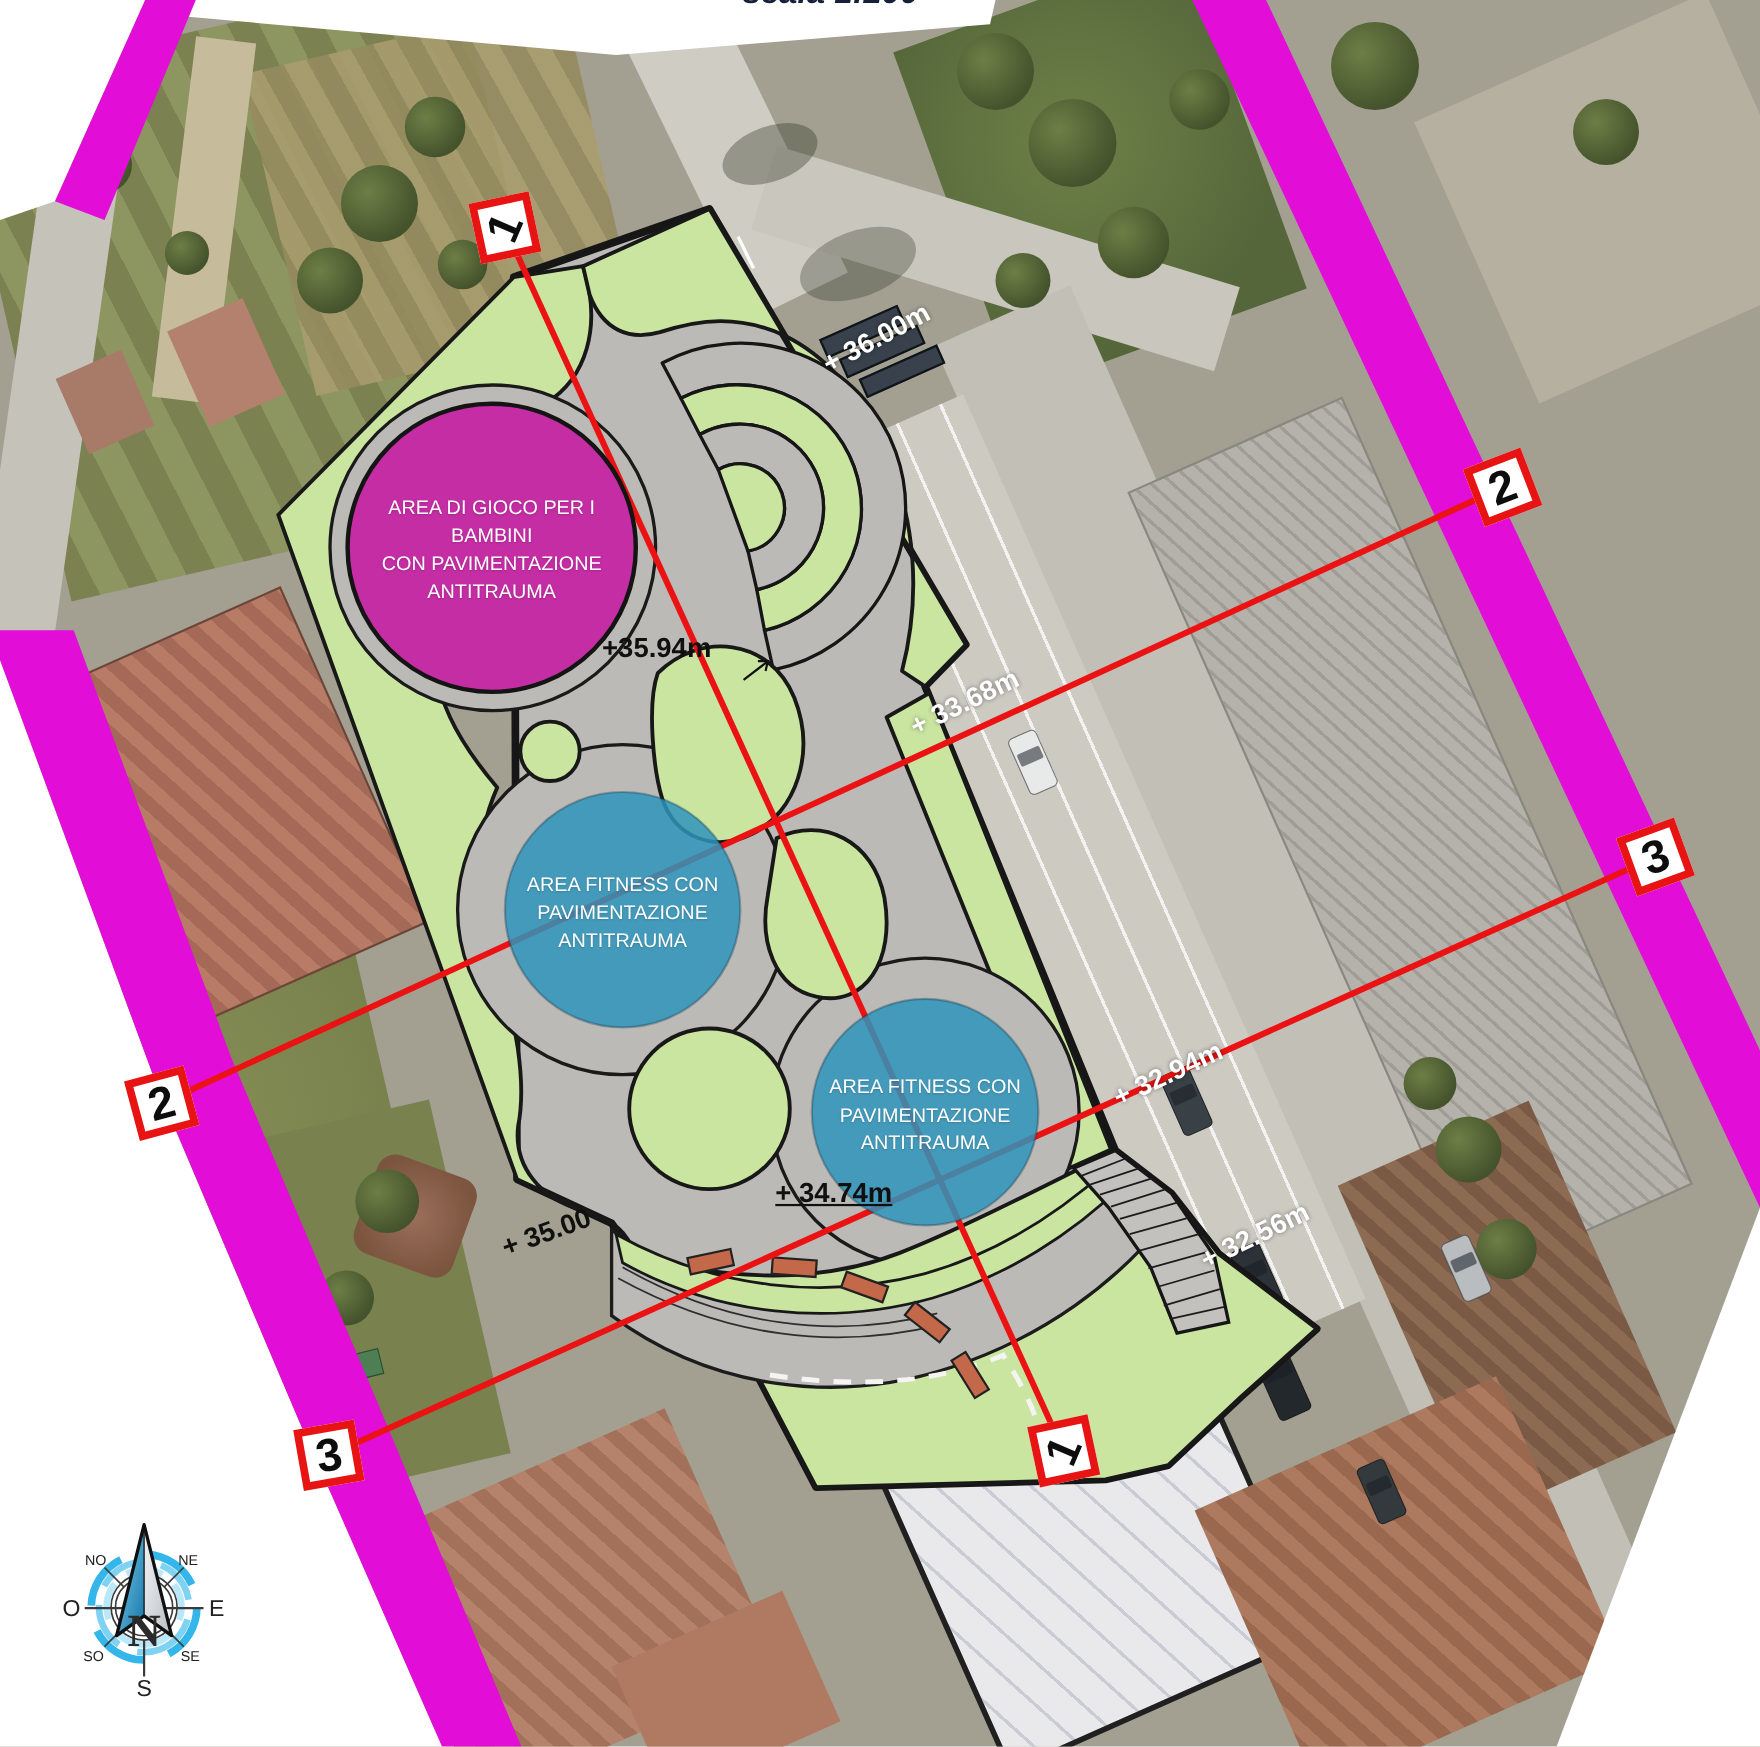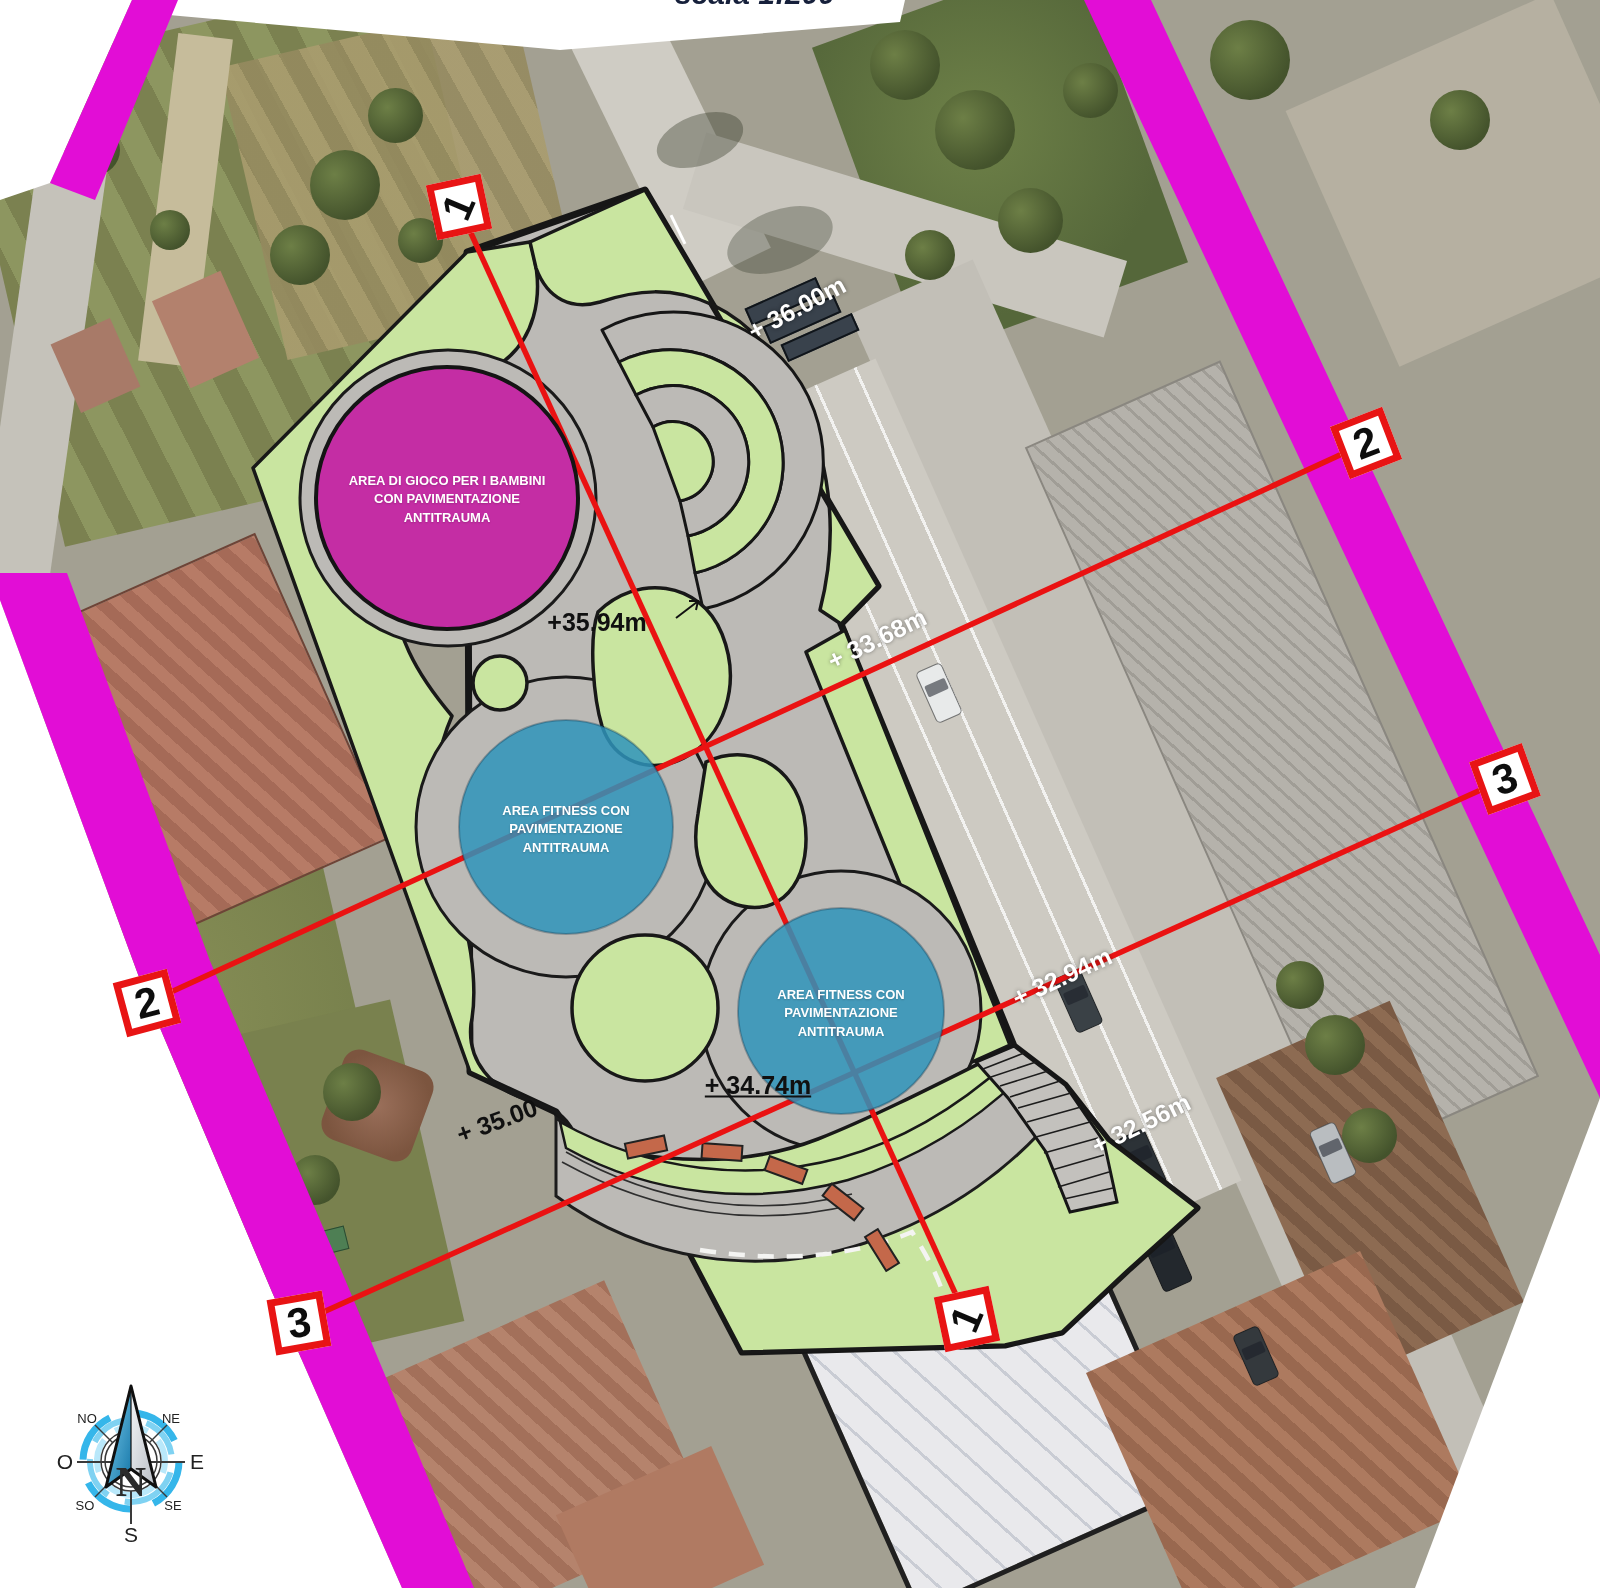--- a/index.html
+++ b/index.html
@@ -9,21 +9,21 @@
   .tree{position:absolute;border-radius:50%;
         background:radial-gradient(circle at 35% 35%, #6d7f46, #44532c 72%);}
   .car{position:absolute;border-radius:5px;border:1px solid rgba(20,20,20,.55);}
   .car::after{content:"";position:absolute;left:2px;right:2px;top:28%;height:22%;
         background:rgba(25,30,38,.55);border-radius:2px;}
   svg{position:absolute;left:0;top:0;}
   .elev{position:absolute;font-weight:700;font-size:25px;white-space:nowrap;}
   .elev.white{color:#fff;text-shadow:0 0 4px rgba(0,0,0,.45);}
   .elev.black{color:#101010;}
   .circlabel{position:absolute;transform:translate(-50%,-50%);text-align:center;color:#fff;
-        font-weight:700;font-size:13px;line-height:1.42;text-shadow:0 1px 2px rgba(0,0,0,.18);}
+        font-weight:400;font-size:18px;line-height:1.42;text-shadow:0 1px 2px rgba(0,0,0,.18);}
   .secbox{position:absolute;width:56px;height:56px;background:#fff;border:7px solid #e81414;
         box-sizing:border-box;display:flex;align-items:center;justify-content:center;
         font-weight:700;font-size:42px;color:#0d0d0d;}
   .scalelbl{position:absolute;left:605px;top:-23px;width:300px;text-align:center;
         font-weight:700;font-size:30px;color:#16203b;font-style:italic;}
 </style>
 </head>
 <body>
 
 <div id="stage">
@@ -191,21 +191,21 @@
     <div>PAVIMENTAZIONE</div>
     <div>ANTITRAUMA</div>
   </div>
   <div class="circlabel" style="left:841px;top:1014px;width:190px;">
     <div>AREA FITNESS CON</div>
     <div>PAVIMENTAZIONE</div>
     <div>ANTITRAUMA</div>
   </div>
 
   <div class="elev white" style="left:797px;top:308px;transform:translate(-50%,-50%) rotate(-28deg);">+ 36.00m</div>
-  <div class="elev black" style="left:597px;top:622px;transform:translate(-50%,-50%);">+35.94m</div>
+  <div class="elev black" style="left:597px;top:590px;transform:translate(-50%,-50%);">+35.94m</div>
   <div class="elev white" style="left:877px;top:639px;transform:translate(-50%,-50%) rotate(-26deg);">+ 33.68m</div>
   <div class="elev white" style="left:1062px;top:977px;transform:translate(-50%,-50%) rotate(-25deg);">+ 32.94m</div>
   <div class="elev black" style="left:758px;top:1085px;transform:translate(-50%,-50%);text-decoration:underline;">+ 34.74m</div>
   <div class="elev black" style="left:497px;top:1121px;transform:translate(-50%,-50%) rotate(-20deg);">+ 35.00</div>
   <div class="elev white" style="left:1141px;top:1124px;transform:translate(-50%,-50%) rotate(-26deg);">+ 32.56m</div>
 
   <div class="secbox" style="left:431px;top:179px;transform:rotate(-12deg);">
     <span style="display:block;transform:rotate(-55deg);">1</span>
     </div>
   <div class="secbox" style="left:1338px;top:415px;transform:rotate(-21deg);">

